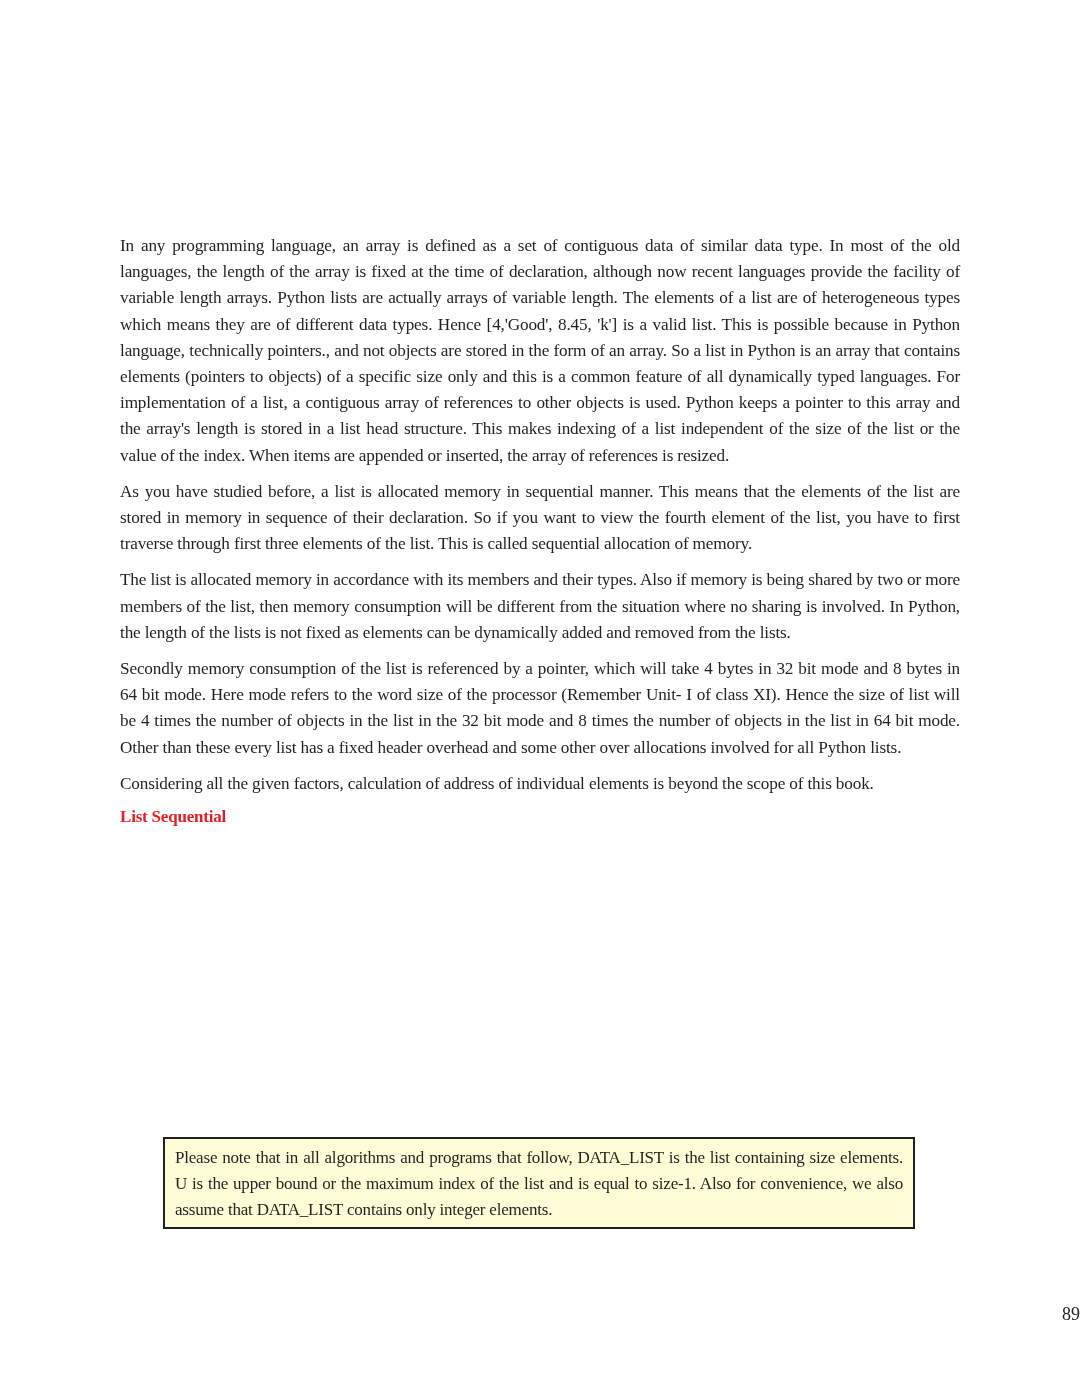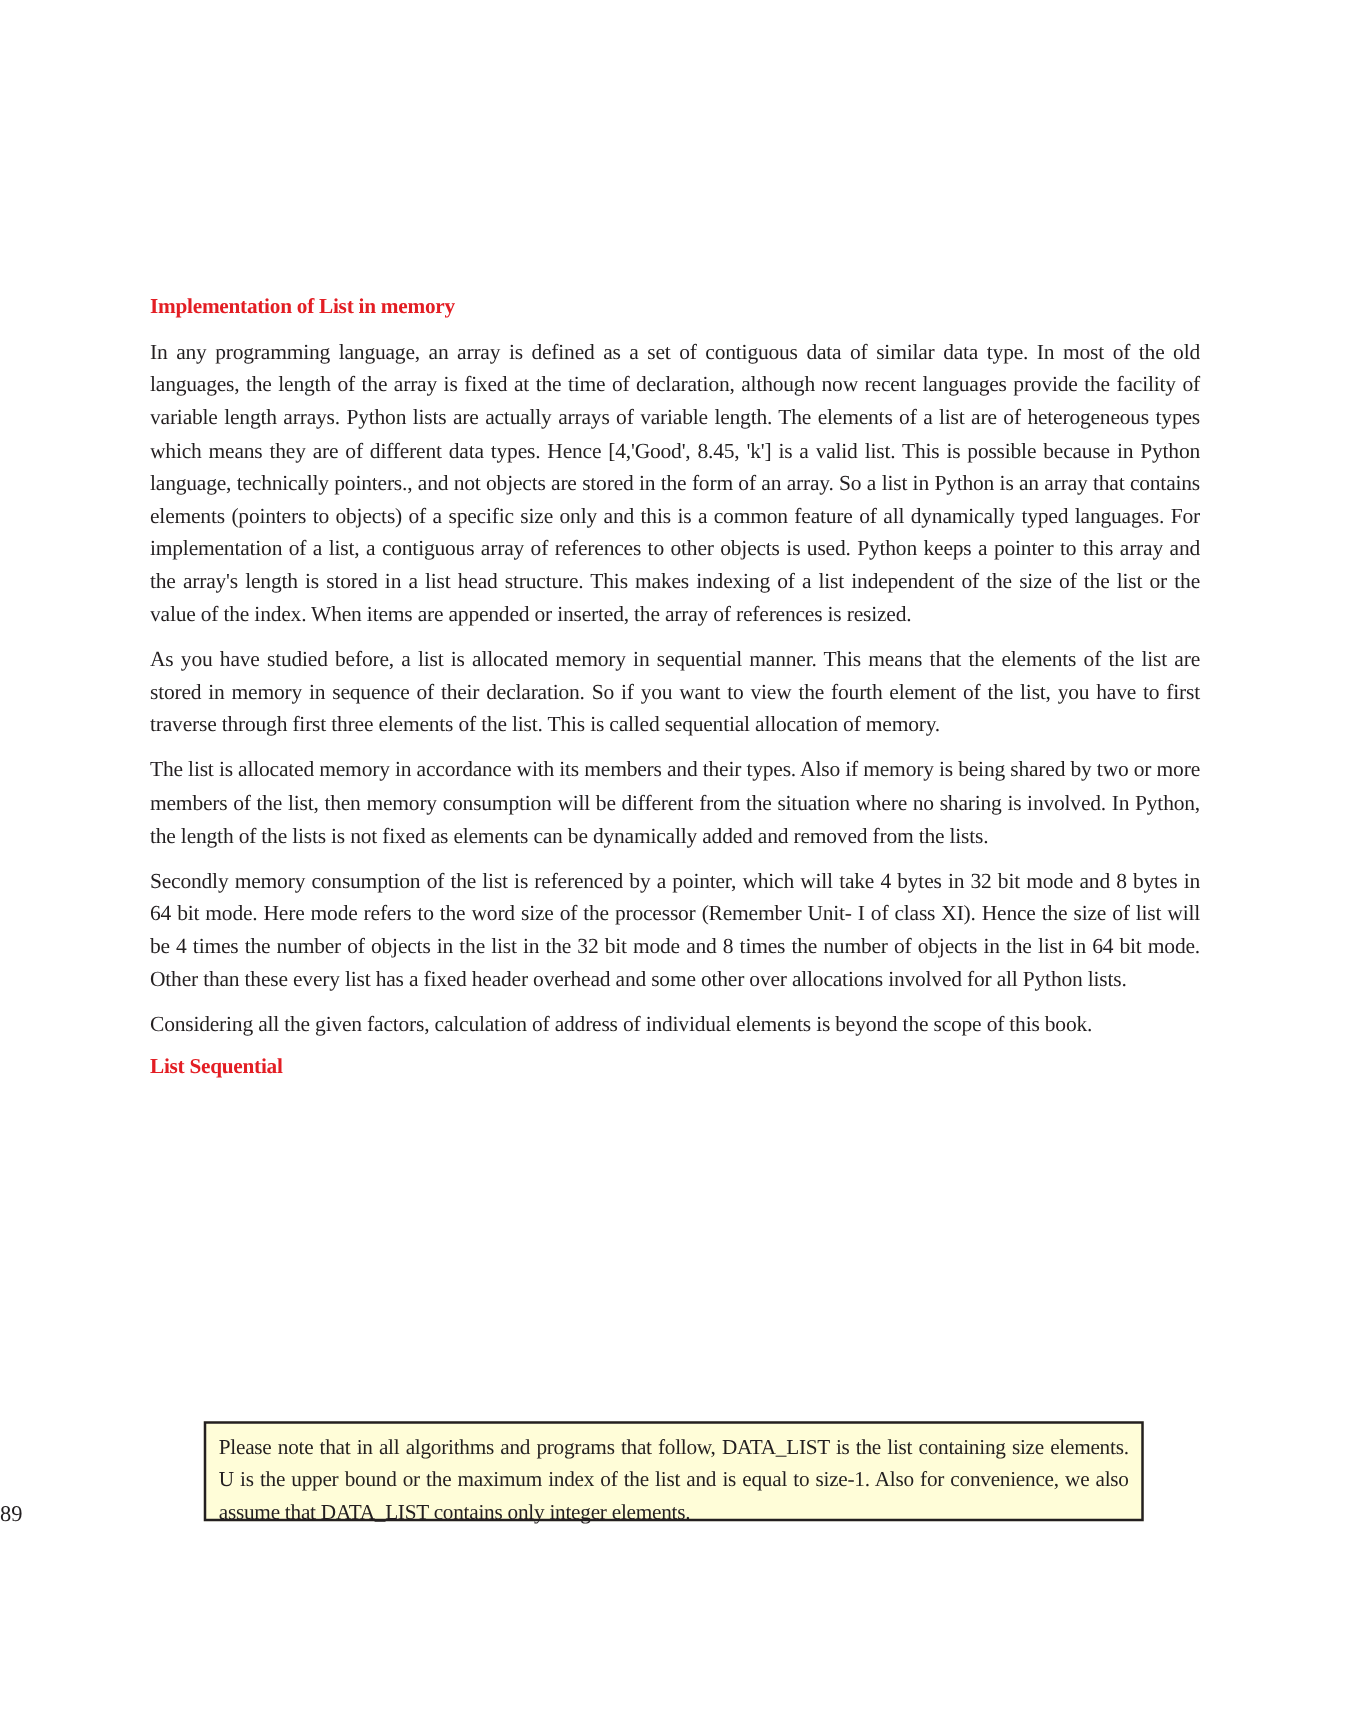--- a/index.html
+++ b/index.html
@@ -12,38 +12,37 @@
   .heading {
     color: #e31e24; font-weight: bold; font-size: 17px;
     margin: 0 0 12px 0; line-height: 24px; letter-spacing: -0.2px;
   }
   .para {
     font-size: 17.2px; line-height: 26.2px; text-align: justify;
     margin: 0 0 10px 0; letter-spacing: -0.15px;
   }
   .para.tight { margin-bottom: 8px; }
   .note {
-    position: absolute; left: 163px; top: 1137px; width: 752px; height: 80px;
+    position: absolute; left: 163px; top: 1137px; width: 752px; height: 92px;
     box-sizing: border-box; border: 2px solid #231f20; background: #fffdd8;
     padding: 6px 10px 0 10px;
   }
   .note p {
     margin: 0; font-size: 17px; line-height: 26px; text-align: justify;
     letter-spacing: -0.2px;
   }
   .pageno {
-    position: absolute; left: 0; width: 1080px; top: 1201px; text-align: left;
+    position: absolute; left: 0; width: 1080px; top: 1304px; text-align: right;
     font-size: 18px;
   }
 </style>
 </head>
 <body>
 
 <div class="page">
-  <h3 class="heading">Implementation of List in memory</h3>
   <p class="para">In any programming language, an array is defined as a set of contiguous data of similar data type. In most of the old languages, the length of the array is fixed at the time of declaration, although now recent languages provide the facility of variable length arrays. Python lists are actually arrays of variable length. The elements of a list are of heterogeneous types which means they are of different data types. Hence [4,'Good', 8.45, 'k'] is a valid list. This is possible because in Python language, technically pointers., and not objects are stored in the form of an array. So a list in Python is an array that contains elements (pointers to objects) of a specific size only and this is a common feature of all dynamically typed languages. For implementation of a list, a contiguous array of references to other objects is used. Python keeps a pointer to this array and the array's length is stored in a list head structure. This makes indexing of a list independent of the size of the list or the value of the index. When items are appended or inserted, the array of references is resized.</p>
 
   <p class="para">As you have studied before, a list is allocated memory in sequential manner. This means that the elements of the list are stored in memory in sequence of their declaration. So if you want to view the fourth element of the list, you have to first traverse through first three elements of the list. This is called sequential allocation of memory.</p>
   <p class="para">The list is allocated memory in accordance with its members and their types. Also if memory is being shared by two or more members of the list, then memory consumption will be different from the situation where no sharing is involved. In Python, the length of the lists is not fixed as elements can be dynamically added and removed from the lists.</p>
   <p class="para">Secondly memory consumption of the list is referenced by a pointer, which will take 4 bytes in 32 bit mode and 8 bytes in 64 bit mode. Here mode refers to the word size of the processor (Remember Unit- I of class XI). Hence the size of list will be 4 times the number of objects in the list in the 32 bit mode and 8 times the number of objects in the list in 64 bit mode. Other than these every list has a fixed header overhead and some other over allocations involved for all Python lists.</p>
   <p class="para tight">Considering all the given factors, calculation of address of individual elements is beyond the scope of this book.</p>
 
   <h3 class="heading">List Sequential</h3>
 </div>
 

